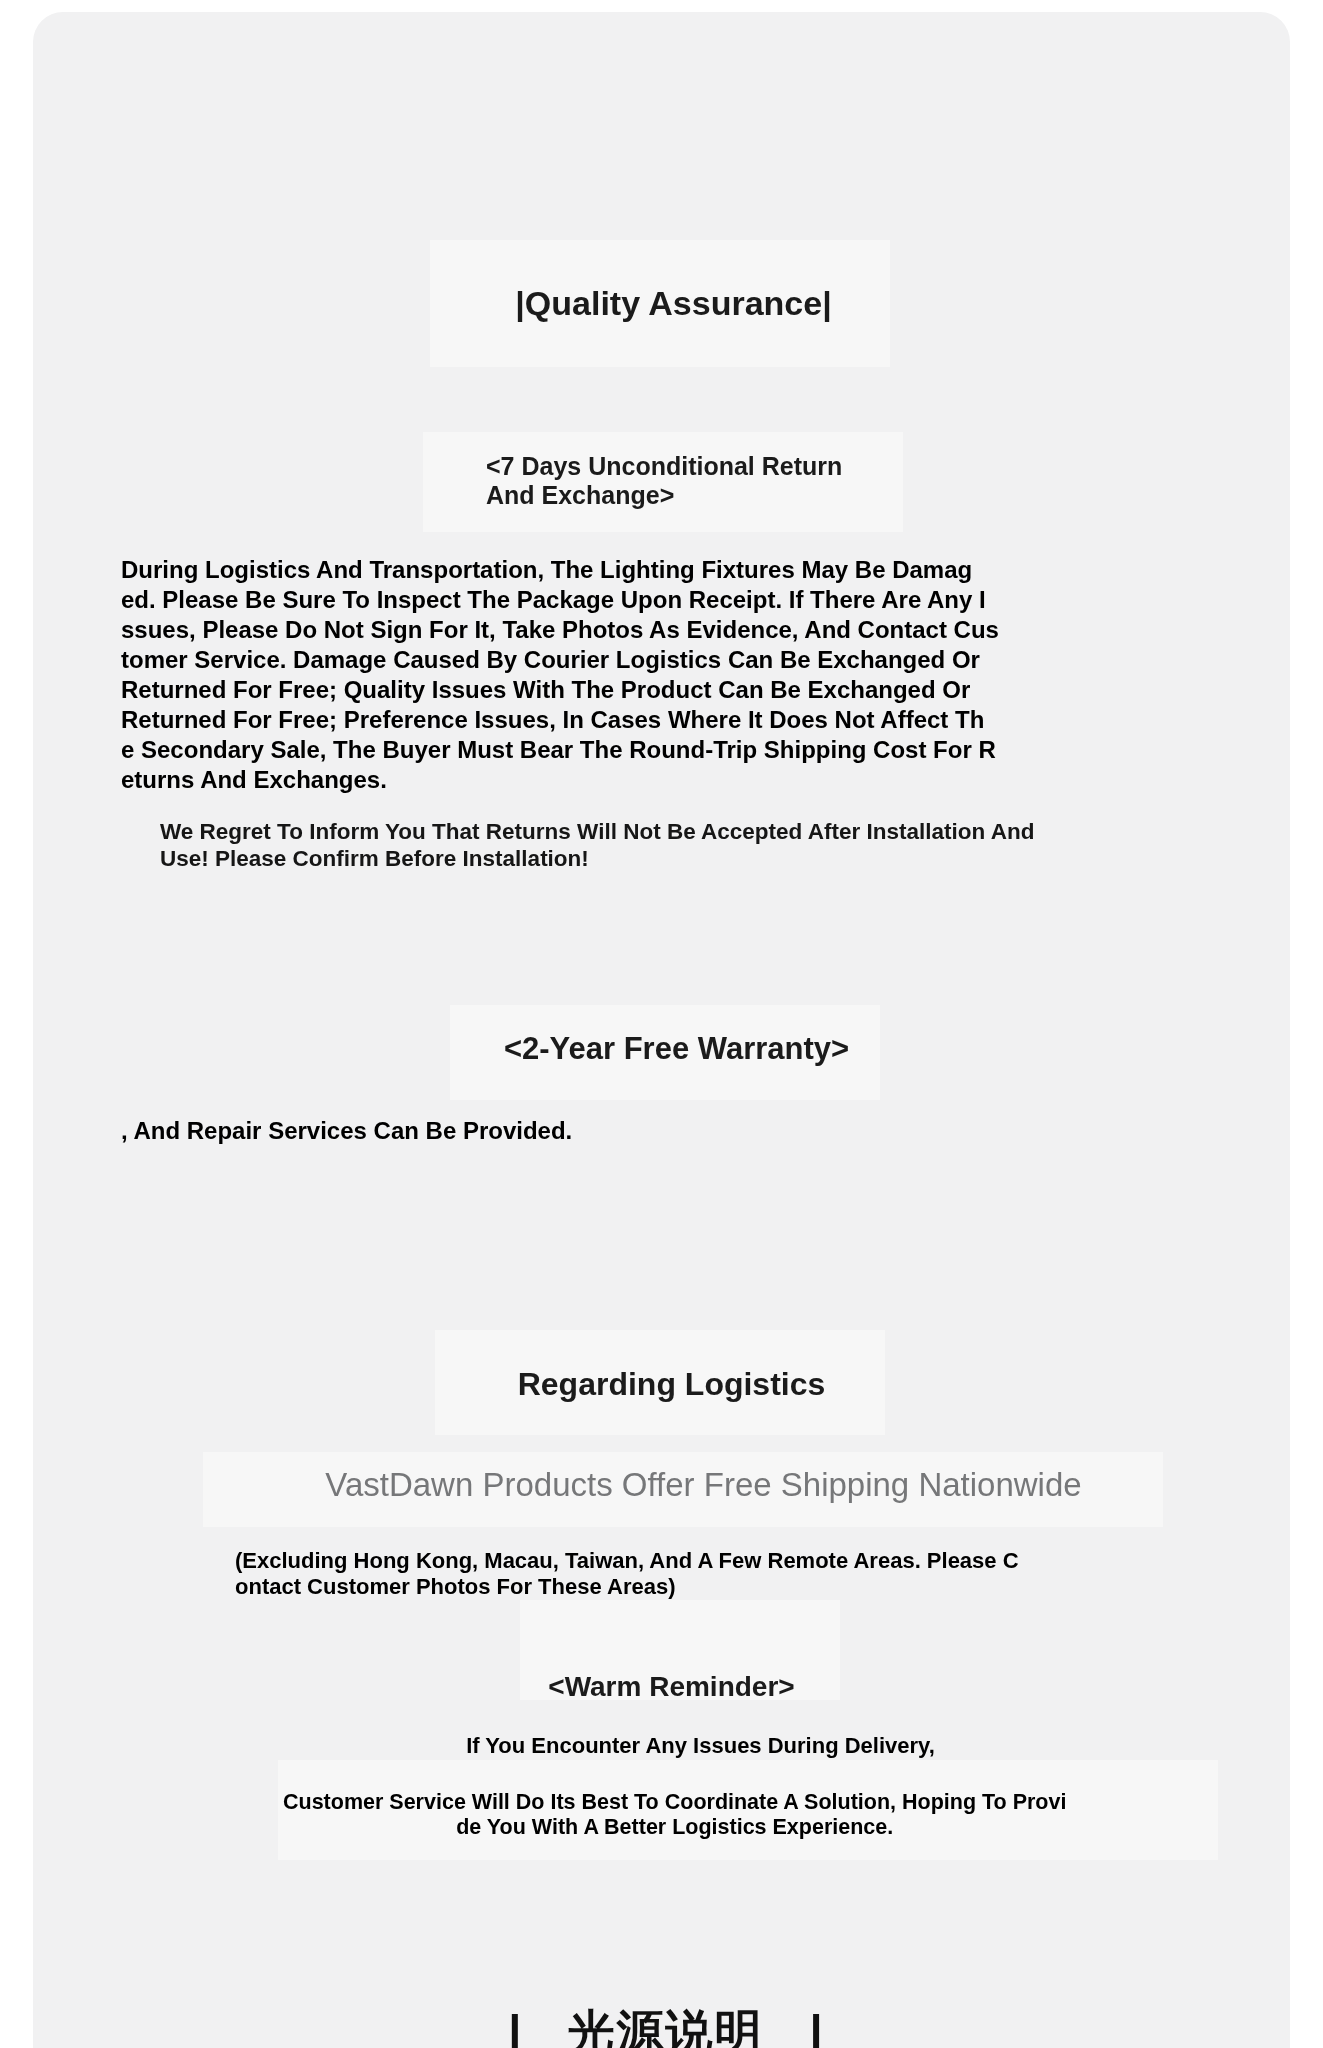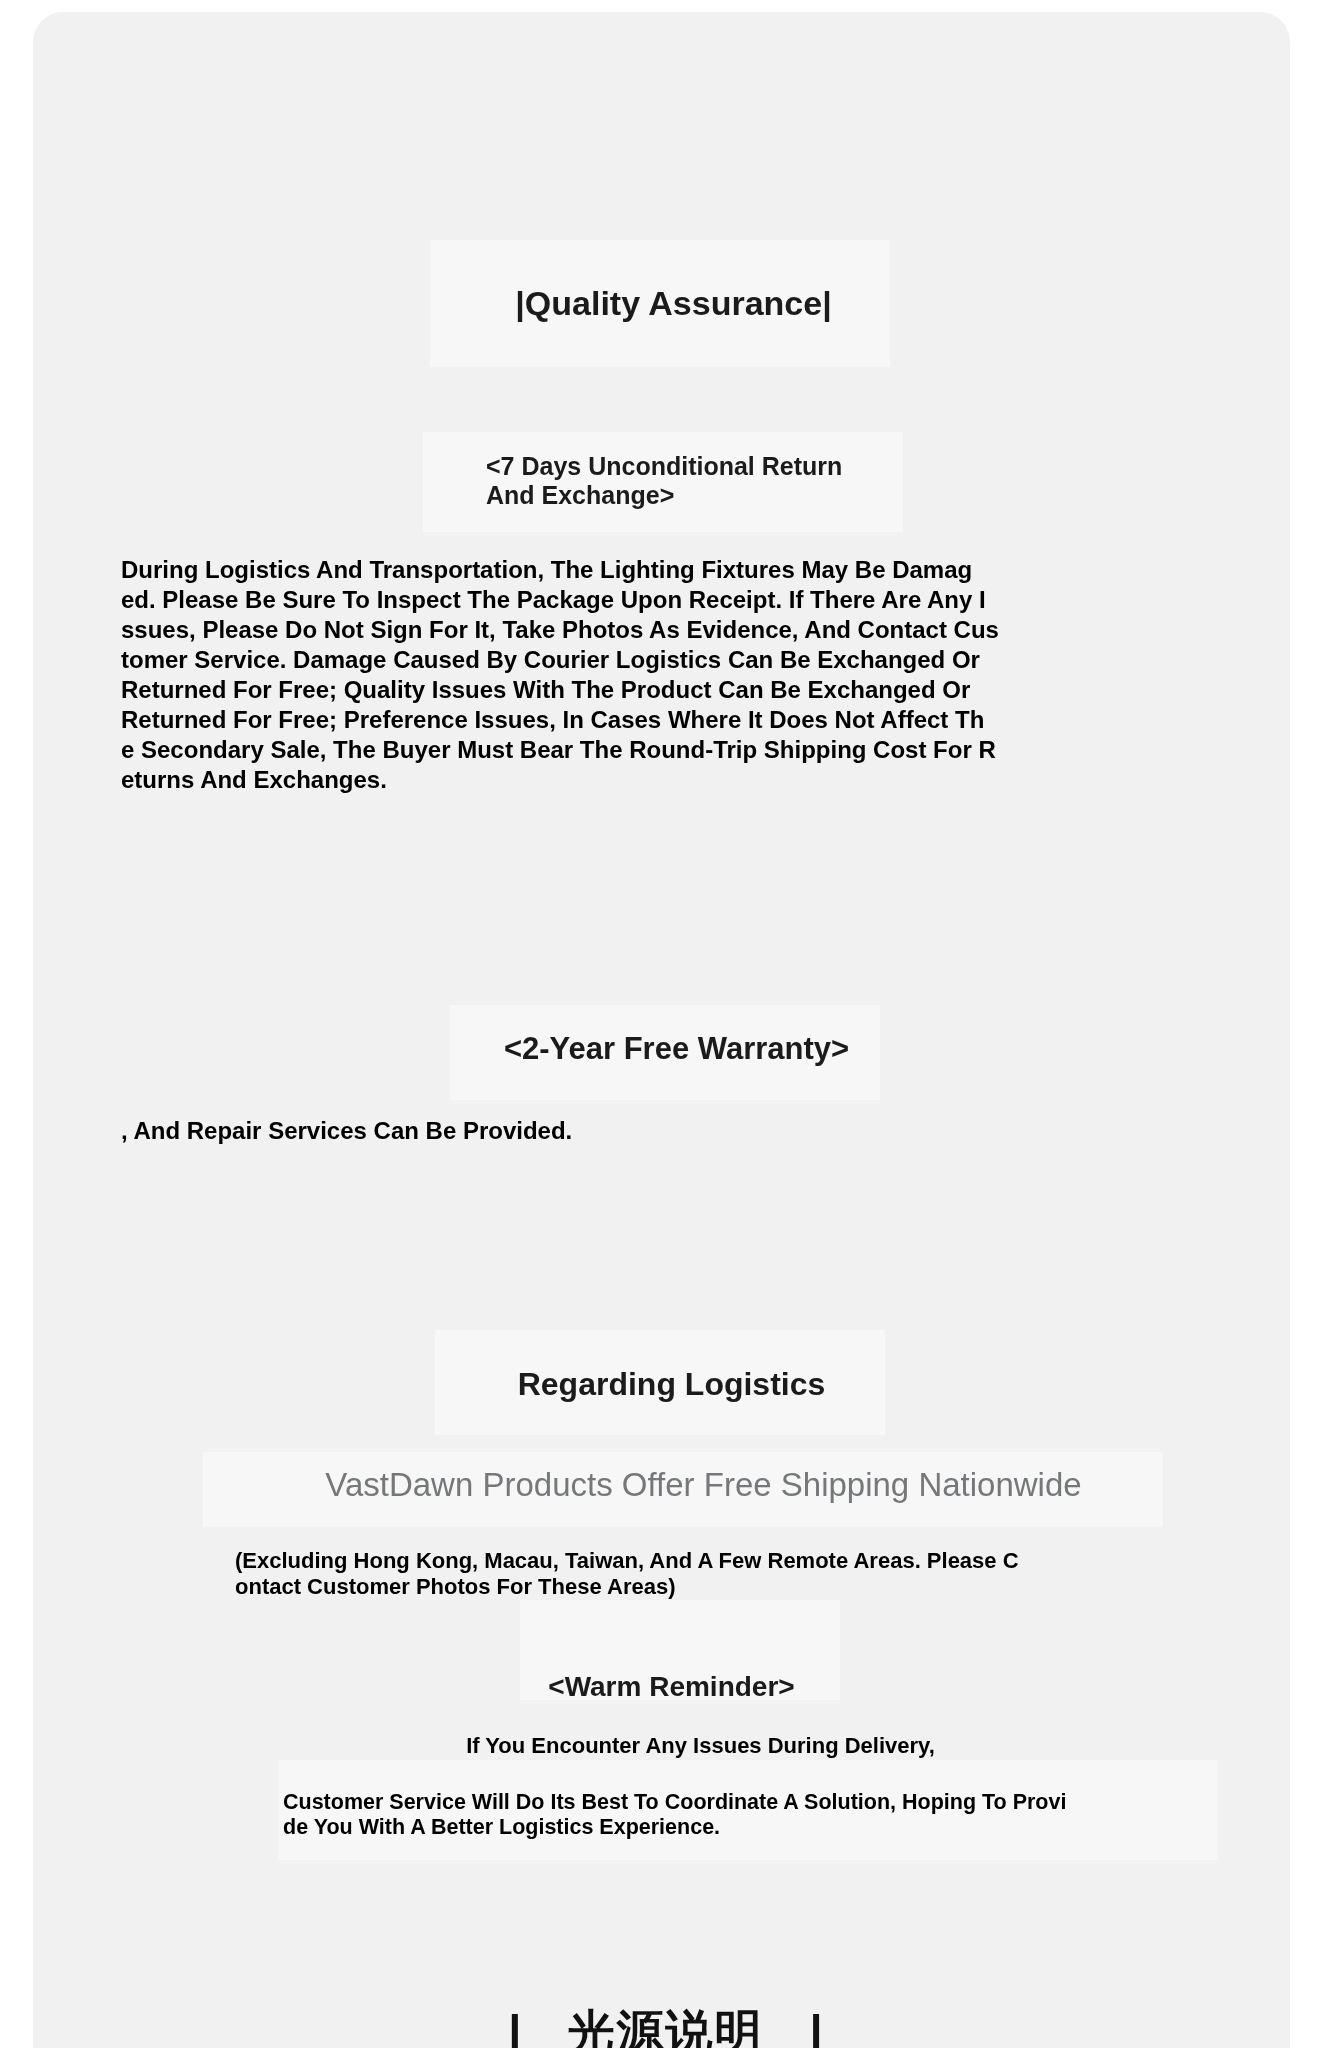--- a/index.html
+++ b/index.html
@@ -39,21 +39,21 @@
   .return-heading  { top: 440px; left: 453px; font-size: 25px; line-height: 29px; }
   .qa-paragraph    { top: 543px; left: 88px;  font-size: 24px; line-height: 30px; }
   .warning         { top: 806px; left: 127px; font-size: 22.5px; line-height: 27px; color: #161616; font-weight: bold; }
   .warranty-head   { top: 1018px; font-size: 31px; line-height: 1.25; transform: translateX(15px); }
   .warranty-para   { top: 1104px; left: 88px; font-size: 24px; line-height: 30px; }
   .logistics-title { top: 1352px; font-size: 32px; line-height: 1.25; transform: translateX(10px); }
   .shipping-line   { top: 1452px; font-size: 33px; line-height: 1.25; font-weight: 400; color: #767779; transform: translateX(42px); white-space: nowrap; }
   .exclusion       { top: 1516px; left: 202px; font-size: 22px; line-height: 26px; margin-top: 20px; }
   .warm-head       { top: 1624px; font-size: 28px; line-height: 1.25; transform: translateX(10px); margin-top: 33px; }
   .encounter       { top: 1720px; font-size: 22px; line-height: 1.25; transform: translateX(39px); white-space: nowrap; }
-  .customer        { top: 1778px; left: 250px; font-size: 21.5px; line-height: 25px; }
+  .customer        { top: 1778px; left: 250px; font-size: 21.5px; line-height: 25px; text-align: center; }
   .light-source    { top: 1992px; font-size: 47px; line-height: 1.2; color: #111111; font-weight: bold;
                      display: flex; justify-content: center; align-items: flex-start; gap: 46px;
                      left: 0; right: 0; transform: translateX(4px); }
   .light-source .cjk { letter-spacing: 2px; }
 </style>
 </head>
 <body>
 
 <div class="card">
 
@@ -76,20 +76,24 @@
     <div class="line">During Logistics And Transportation, The Lighting Fixtures May Be Damag</div>
     <div class="line">ed. Please Be Sure To Inspect The Package Upon Receipt. If There Are Any I</div>
     <div class="line">ssues, Please Do Not Sign For It, Take Photos As Evidence, And Contact Cus</div>
     <div class="line">tomer Service. Damage Caused By Courier Logistics Can Be Exchanged Or</div>
     <div class="line">Returned For Free; Quality Issues With The Product Can Be Exchanged Or</div>
     <div class="line">Returned For Free; Preference Issues, In Cases Where It Does Not Affect Th</div>
     <div class="line">e Secondary Sale, The Buyer Must Bear The Round-Trip Shipping Cost For R</div>
     <div class="line">eturns And Exchanges.</div>
   </div>
 
+  <div class="abs warning">
+    <div class="line">We Regret To Inform You That Returns Will Not Be Accepted After Installation And</div>
+    <div class="line">Use! Please Confirm Before Installation!</div>
+  </div>
 
   <div class="abs center-row heading warranty-head">&lt;2-Year Free Warranty&gt;</div>
 
   <div class="abs bodytxt warranty-para">
     <div class="line">, And Repair Services Can Be Provided.</div>
   </div>
 
   <div class="abs center-row heading logistics-title">Regarding Logistics</div>
 
   <div class="abs center-row shipping-line">VastDawn Products Offer Free Shipping Nationwide</div>

